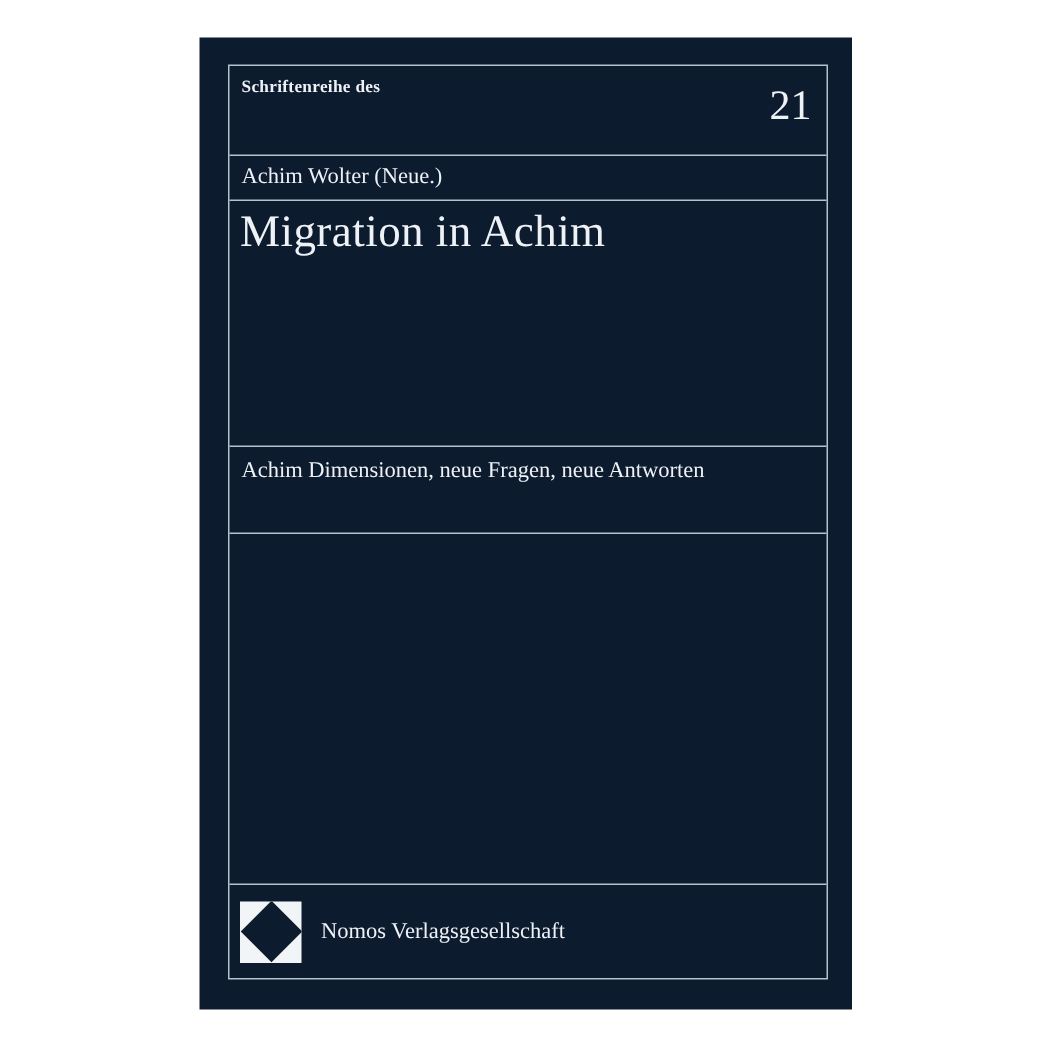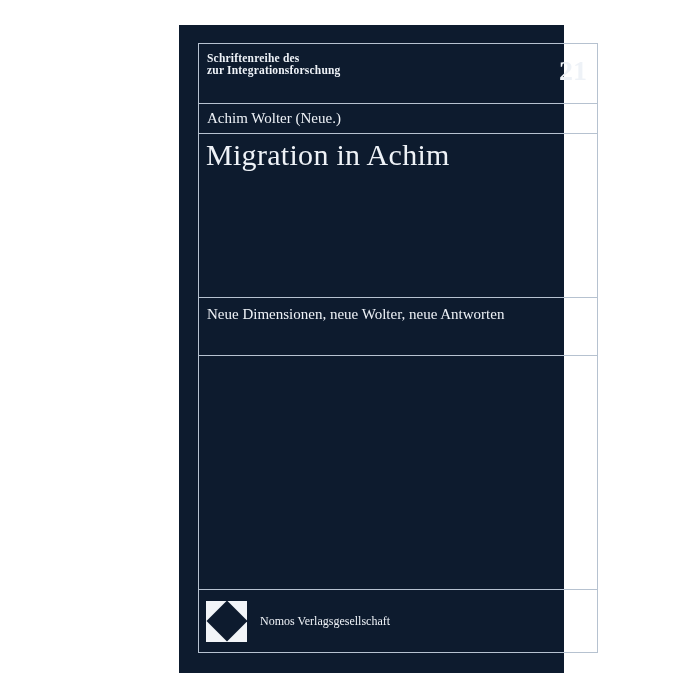--- a/index.html
+++ b/index.html
@@ -19,24 +19,23 @@
   .stage{
     position:relative;
     width:700px;
     height:700px;
     background:#ffffff;
   }
   .cover{
     position:absolute;
     left:133px;
     top:25px;
-    width:385px;
+    width:435px;
     height:648px;
     background:var(--navy);
-    margin-left:46px;
   }
   .frame{
     position:absolute;
     left:19px;
     top:18px;
     width:400px;
     height:610px;
     box-sizing:border-box;
     border:1.5px solid var(--line);
     display:flex;
@@ -57,21 +56,21 @@
     line-height:11.6px;
     font-weight:600;
     letter-spacing:0.2px;
   }
   .volume{
     position:absolute;
     right:10px;
     top:13px;
     font-size:28px;
     line-height:28px;
-    font-weight:700;
+    font-weight:400;
   }
   .sec-author{
     height:30px;
     display:flex;
     align-items:center;
     padding-left:8px;
     font-size:15px;
   }
   .sec-title{
     height:164px;
@@ -109,49 +108,48 @@
     position:absolute;
     left:50%;
     top:50%;
     width:29px;
     height:29px;
     background:var(--navy);
     transform:translate(-50%,-50%) rotate(45deg);
   }
   .publisher-text{
     margin-left:13px;
-    font-size:12px;
+    font-size:15px;
     line-height:19px;
   }
 </style>
 </head>
 <body>
 
 <div class="stage">
   <div class="cover">
     <div class="frame">
 
       <div class="sec sec-series">
         <div class="series-lines">
           <div>Schriftenreihe des</div>
-          <div>zur Integrationsforschung</div>
         </div>
         <div class="volume">21</div>
       </div>
 
       <div class="sec sec-author">
         <span>Achim Wolter (Neue.)</span>
       </div>
 
       <div class="sec sec-title">
         <div class="title-text">Migration in Achim</div>
       </div>
 
       <div class="sec sec-subtitle">
-        <span>Neue Dimensionen, neue Wolter, neue Antworten</span>
+        <span>Achim Dimensionen, neue Fragen, neue Antworten</span>
       </div>
 
       <div class="sec sec-empty"></div>
 
       <div class="sec sec-publisher">
         <div class="logo-square">
           <div class="logo-diamond"></div>
         </div>
         <div class="publisher-text">
           <div>Nomos Verlagsgesellschaft</div>

